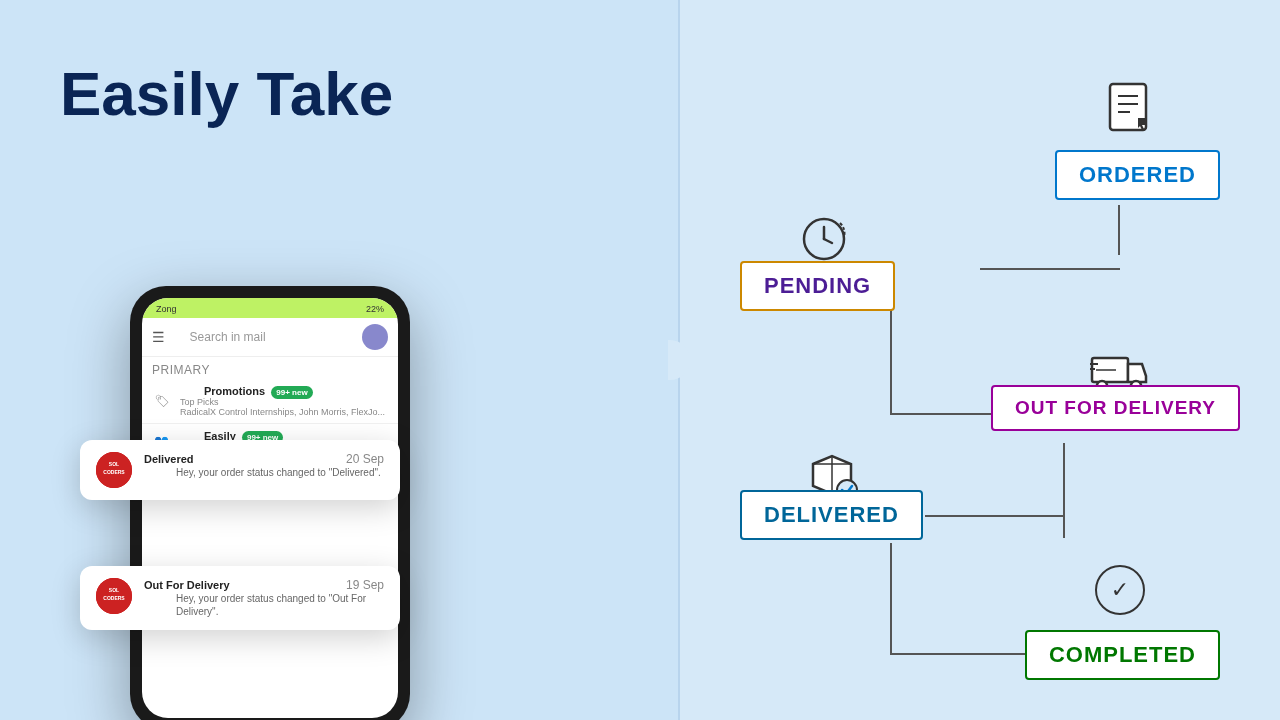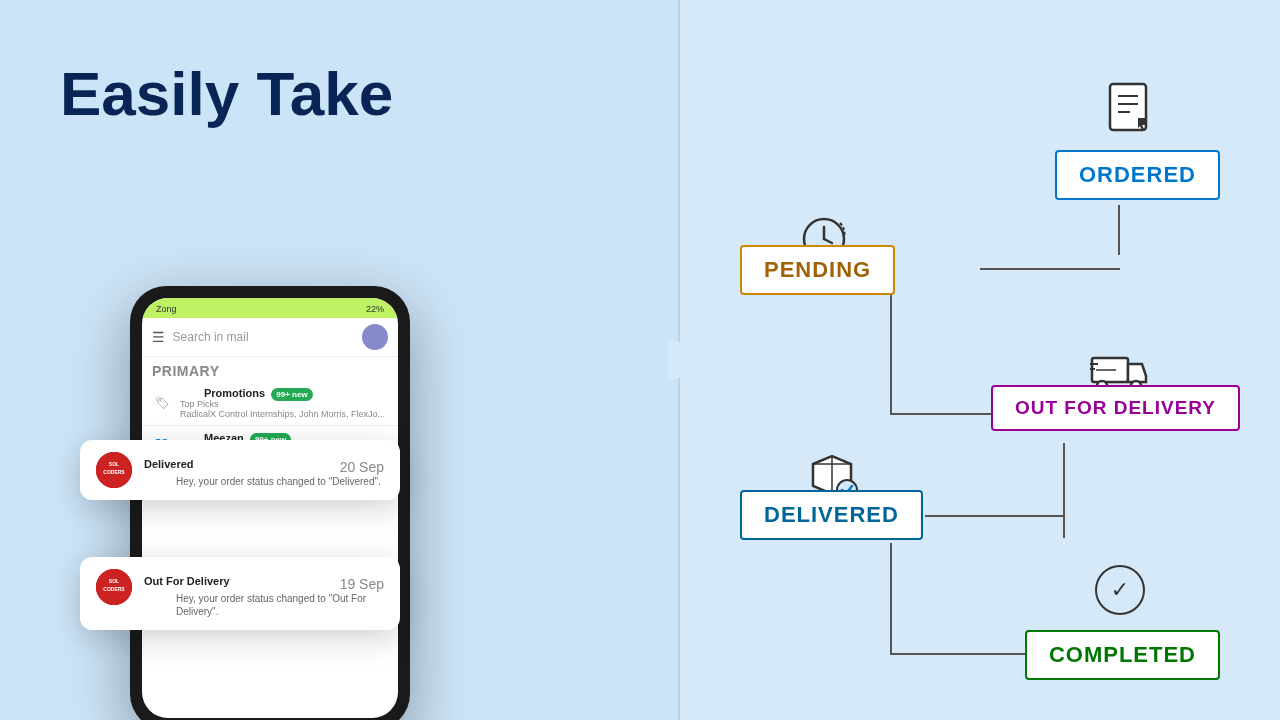--- a/index.html
+++ b/index.html
@@ -76,35 +76,36 @@
 
     .search-icon-lines {
       font-size: 14px;
       color: #555;
     }
 
     .search-text {
       font-size: 12px;
       color: #999;
       flex: 1;
+      margin-left: 17px;
     }
 
     .avatar-circle {
       width: 26px;
       height: 26px;
       border-radius: 50%;
       background: #8888cc;
       overflow: hidden;
     }
 
     .primary-label {
       padding: 6px 10px 2px;
-      font-size: 14px;
+      font-size: 12px;
       color: #888;
-      font-weight: bold;
+      font-weight: normal;
       letter-spacing: 0.5px;
     }
 
     .promo-row {
       display: flex;
       align-items: center;
       padding: 6px 10px;
       gap: 8px;
       border-bottom: 1px solid #f0f0f0;
     }
@@ -157,21 +158,21 @@
       justify-content: center;
       font-size: 8px;
       color: white;
       font-weight: bold;
       flex-shrink: 0;
     }
 
     .email-content { flex: 1; }
     .email-sender { font-size: 11px; font-weight: bold; color: #222; }
     .email-body { font-size: 10px; color: #666; line-height: 1.3; padding-left: 32px; }
-    .email-date { font-size: 14px; color: #888; white-space: nowrap; margin-top: 7px; }
+    .email-date { font-size: 12px; color: #888; white-space: nowrap; }
 
     .social-row {
       display: flex;
       align-items: center;
       padding: 6px 10px;
       gap: 8px;
       border-bottom: 1px solid #f0f0f0;
     }
 
     .social-icon {
@@ -275,24 +276,24 @@
     }
 
     .box-ordered {
       top: 100px;
       right: 20px;
       border-color: #0077cc;
       color: #0077cc;
     }
 
     .box-pending {
-      top: 195px;
+      top: 211px;
       left: 20px;
       border-color: #cc8800;
-      color: #a16207;
+      color: #4c1d95;
     }
 
     .box-ofd {
       top: 335px;
       right: 0px;
       border-color: #990099;
       color: #990099;
       font-size: 19px;
     }
 
@@ -473,21 +474,21 @@
             </div>
             <div class="promo-sub">Top Picks</div>
             <div class="promo-sub">RadicalX Control Internships, John Morris, FlexJo...</div>
           </div>
         </div>
 
         <div class="social-row">
           <div class="social-icon">👥</div>
           <div class="promo-content">
             <div class="promo-title">
-              <span>Meezan</span>
+              <span>Easily</span>
               &nbsp;<span class="badge-count">99+ new</span>
             </div>
             <div class="promo-sub">LinkedIn, LinkedIn, Instagram,...</div>
           </div>
         </div>
 
         <div class="bank-row">
           <div class="bank-avatar">M</div>
           <div class="bank-content">
             <div class="bank-sender">

